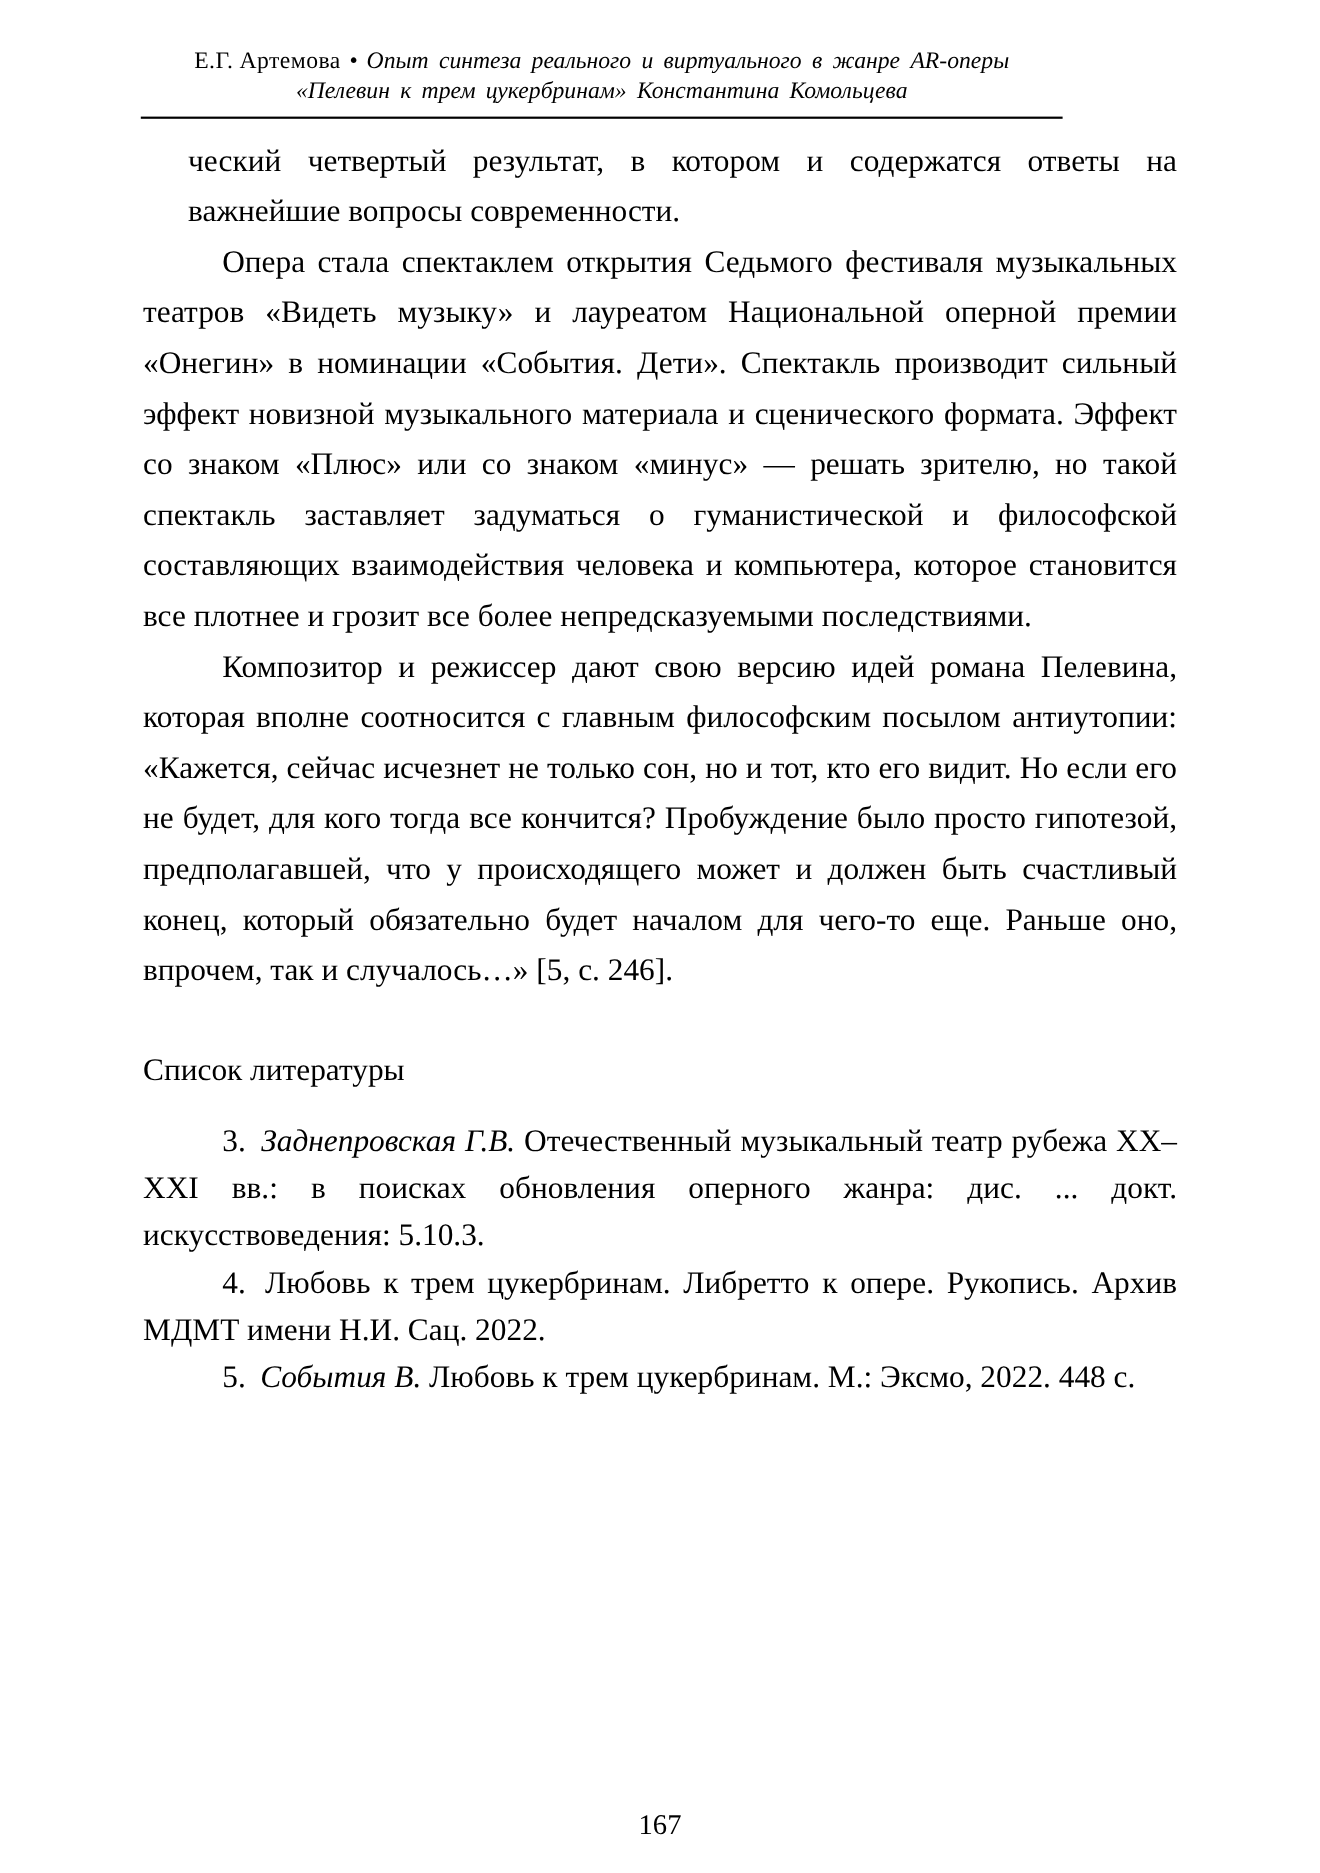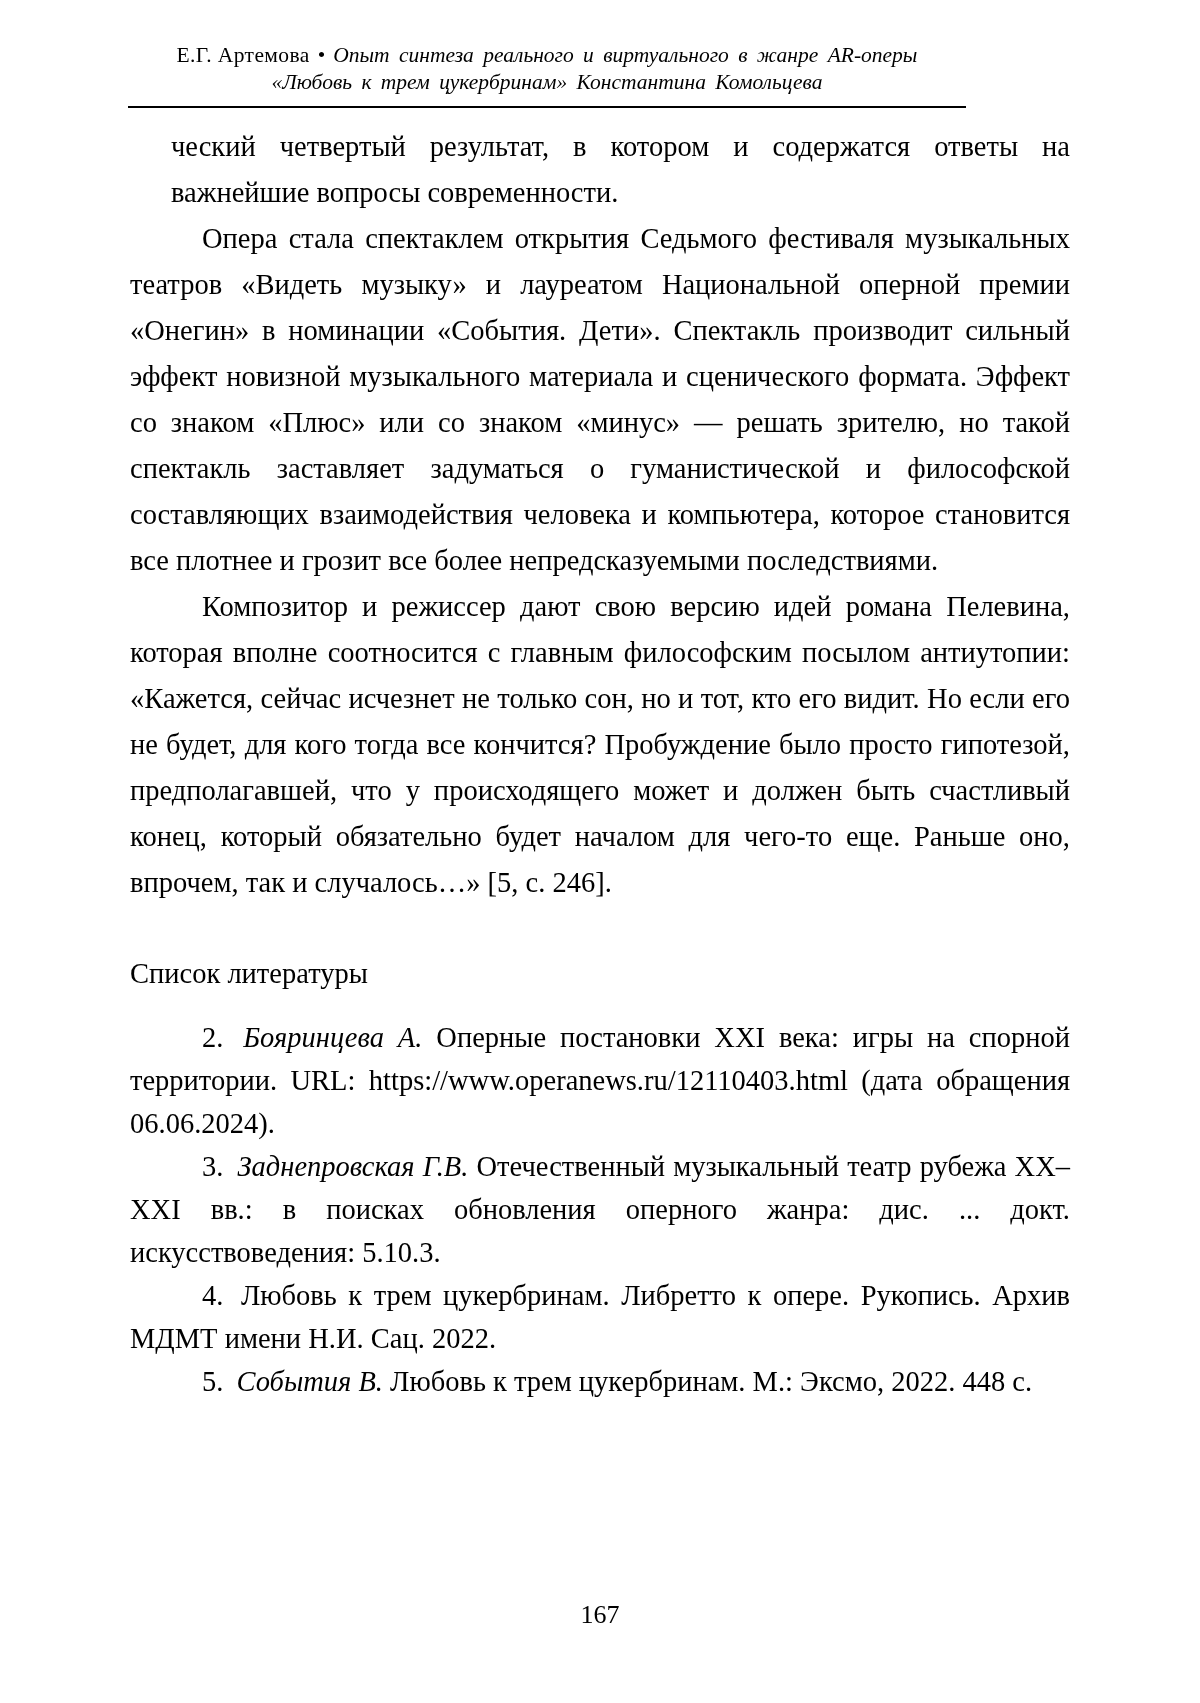--- a/index.html
+++ b/index.html
@@ -55,53 +55,48 @@
     line-height: 43px;
     text-align: justify;
     text-indent: 72px;
     hyphens: auto;
     -webkit-hyphens: auto;
   }
   .ref-num { margin-right: 6px; }
   .ref-author { font-style: italic; }
   .page-number {
     position: absolute;
-    top: 1600px;
+    top: 1644px;
     left: 0;
     width: 100%;
     text-align: center;
     font-size: 26px;
   }
 </style>
 </head>
 <body>
 
 <div class="page">
 
   <div class="running-header">
     <div><span class="header-author">Е.Г. Артемова</span><span class="header-sep">•</span><span class="header-title">Опыт синтеза реального и виртуального в жанре AR-оперы</span></div>
-    <div class="header-title">«Любовь к трем цукербринам» Константина Комольцева</div>
+    <div class="header-title">«Пелевин к трем цукербринам» Константина Комольцева</div>
   </div>
 
   <div class="header-rule"></div>
 
   <div class="content">
 
     <p class="para para-first">ческий четвертый результат, в котором и содержатся ответы на важнейшие вопросы современности.</p>
     <p class="para">Опера стала спектаклем открытия Седьмого фестиваля музыкальных театров «Видеть музыку» и лауреатом Национальной оперной премии «Онегин» в номинации «События. Дети». Спектакль производит сильный эффект новизной музыкального материала и сценического формата. Эффект со знаком «Плюс» или со знаком «минус» — решать зрителю, но такой спектакль заставляет задуматься о гуманистической и философской составляющих взаимодействия человека и компьютера, которое становится все плотнее и грозит все более непредсказуемыми последствиями.</p>
     <p class="para">Композитор и режиссер дают свою версию идей романа Пелевина, которая вполне соотносится с главным философским посылом антиутопии: «Кажется, сейчас исчезнет не только сон, но и тот, кто его видит. Но если его не будет, для кого тогда все кончится? Пробуждение было просто гипотезой, предполагавшей, что у происходящего может и должен быть счастливый конец, который обязательно будет началом для чего-то еще. Раньше оно, впрочем, так и случалось…» [5, с. 246].</p>
 
     <h2 class="refs-heading">Список литературы</h2>
 
 
-    <p class="ref">
-      <span class="ref-num">2.</span>
-      <span class="ref-author">Бояринцева А.</span>
-      <span class="ref-text">Оперные постановки XXI века: игры на спорной территории. URL: https://www.operanews.ru/12110403.html (дата обращения 06.06.2024).</span>
-    </p>
 
     <p class="ref">
       <span class="ref-num">3.</span>
       <span class="ref-author">Заднепровская Г.В.</span>
       <span class="ref-text">Отечественный музыкальный театр рубежа XX–XXI вв.: в поисках обновления оперного жанра: дис. ... докт. искусствоведения: 5.10.3.</span>
     </p>
 
     <p class="ref">
       <span class="ref-num">4.</span>
       <span class="ref-author"></span>

